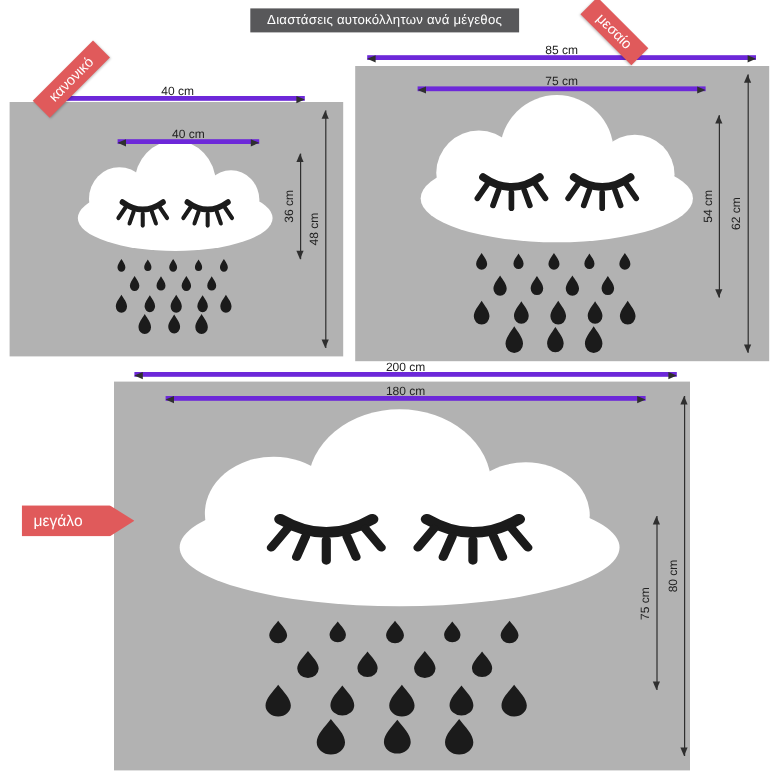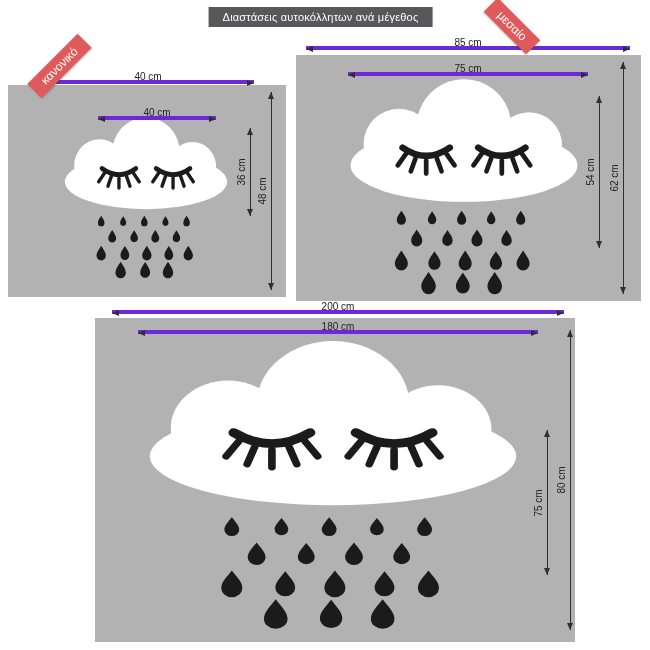--- a/index.html
+++ b/index.html
@@ -119,20 +119,23 @@
   </div>
 
   <div class="panel panel-large">
     <svg class="cloud" style="left:28px;top:12px;width:420px;height:300px" viewBox="0 0 220 190" preserveAspectRatio="none">
       <use href="#cloud-art"></use>
     </svg>
   </div>
 
   <div class="ribbon ribbon-normal">κανονικό</div>
   <div class="ribbon ribbon-medium">μεσαίο</div>
+  <div class="arrow-ribbon">
+    <span>μεγάλο</span>
+  </div>
 
   <div class="dim dim-h" style="left:42px;top:80px;width:212px">
     <span class="dim-label">40 cm</span>
   </div>
   <div class="dim dim-h" style="left:98px;top:116px;width:118px">
     <span class="dim-label">40 cm</span>
   </div>
   <div class="dim dim-v" style="left:250px;top:128px;height:88px">
     <span class="dim-label">36 cm</span>
   </div>

